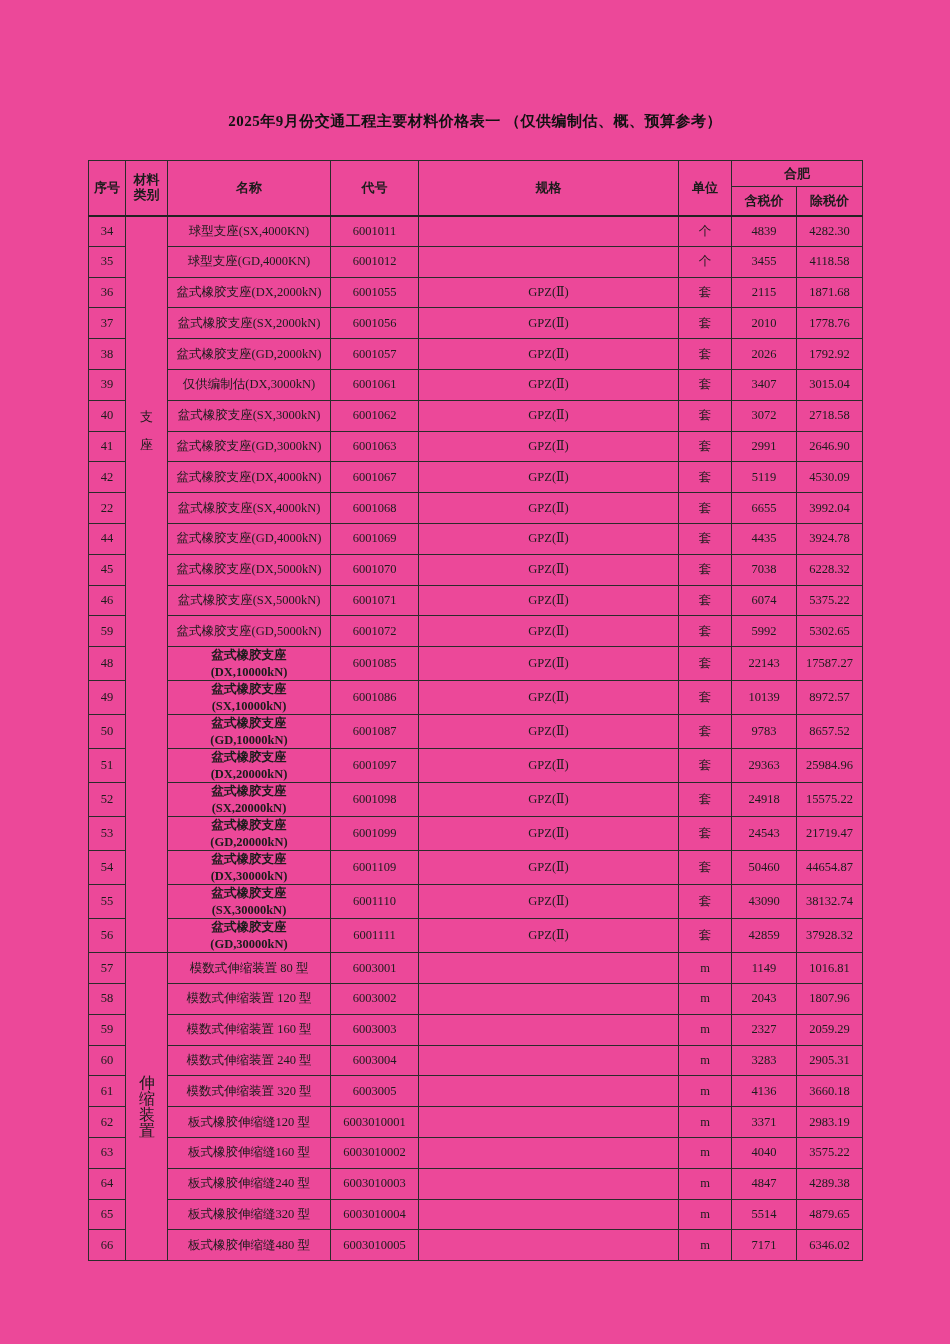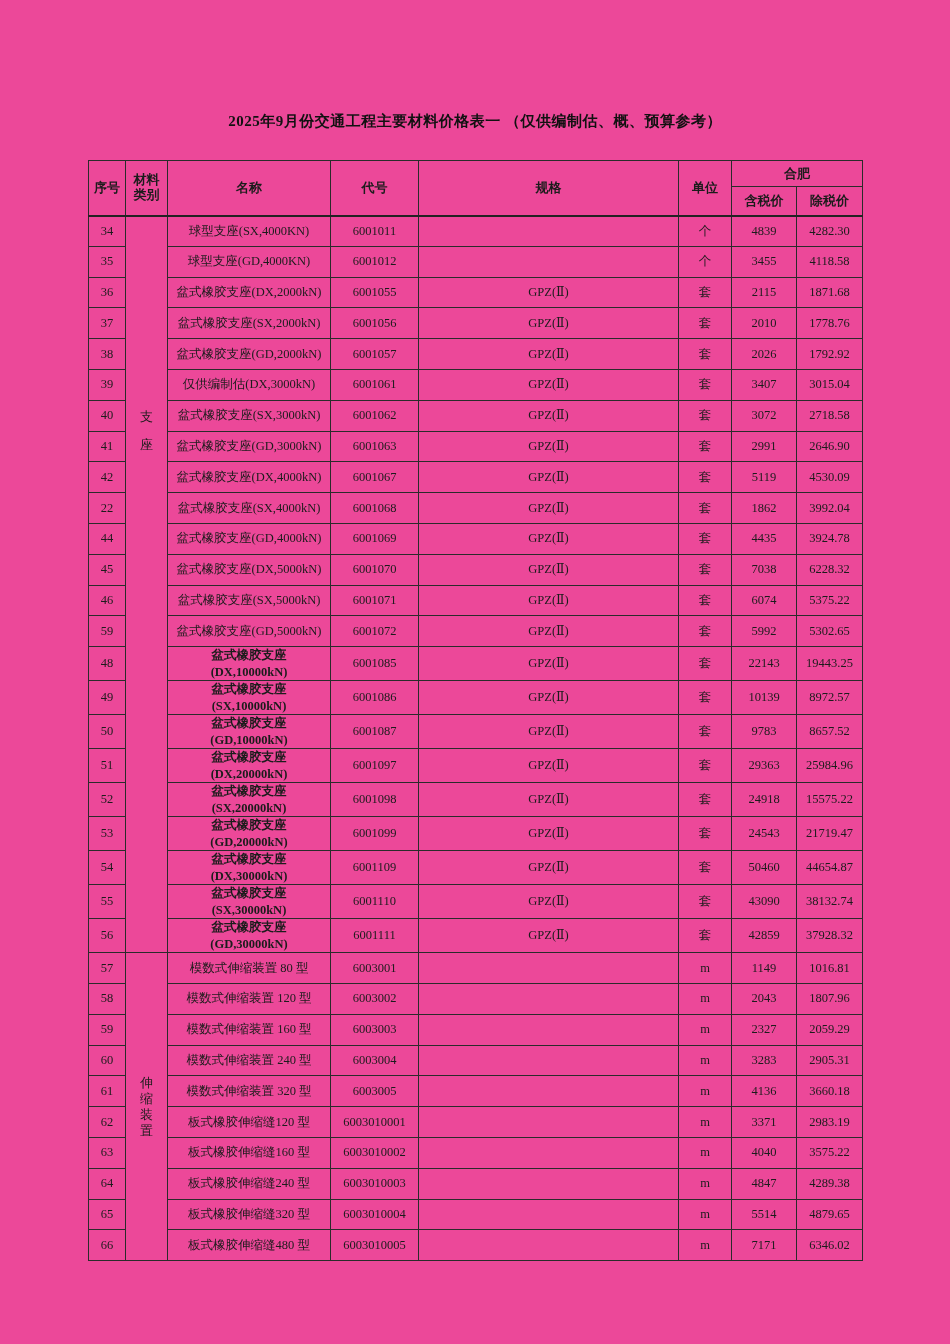--- a/index.html
+++ b/index.html
@@ -33,21 +33,21 @@
     margin:0 auto; width:15px; text-align:center;
     white-space:normal; word-break:break-all;
   }
   .cat-bearing {
     position:absolute; top:186px; left:0; right:0;
     width:auto; line-height:28px; font-size:13px;
     white-space:normal; word-break:break-all;
     display:flex; flex-direction:column; align-items:center;
   }
   .cat-bearing span { display:block; width:15px; }
-  .cat-expansion { line-height:16px; font-size:13px; }
+  .cat-expansion { line-height:16px; font-size:16px; }
   td.name2 { vertical-align:top; }
   td.name2 .nline { line-height:16.5px; white-space:nowrap;font-weight:bold; }
 </style>
 </head>
 <body>
 
 <div class="page">
   <div class="doc-title">2025年9月份交通工程主要材料价格表一 （仅供编制估、概、预算参考）</div>
 
   <table class="price-table">
@@ -164,21 +164,21 @@
           <td>套</td>
           <td>5119</td>
           <td>4530.09</td>
         </tr>
         <tr>
           <td>22</td>
           <td>盆式橡胶支座(SX,4000kN)</td>
           <td>6001068</td>
           <td>GPZ(Ⅱ)</td>
           <td>套</td>
-          <td>1862</td>
+          <td>6655</td>
           <td>3992.04</td>
         </tr>
         <tr>
           <td>44</td>
           <td>盆式橡胶支座(GD,4000kN)</td>
           <td>6001069</td>
           <td>GPZ(Ⅱ)</td>
           <td>套</td>
           <td>4435</td>
           <td>3924.78</td>
@@ -213,21 +213,21 @@
         <tr>
           <td>48</td>
           <td class="name2">
             <div class="nline">盆式橡胶支座</div>
             <div class="nline">(DX,10000kN)</div>
           </td>
           <td>6001085</td>
           <td>GPZ(Ⅱ)</td>
           <td>套</td>
           <td>22143</td>
-          <td>19443.25</td>
+          <td>17587.27</td>
         </tr>
         <tr>
           <td>49</td>
           <td class="name2">
             <div class="nline">盆式橡胶支座</div>
             <div class="nline">(SX,10000kN)</div>
           </td>
           <td>6001086</td>
           <td>GPZ(Ⅱ)</td>
           <td>套</td>

